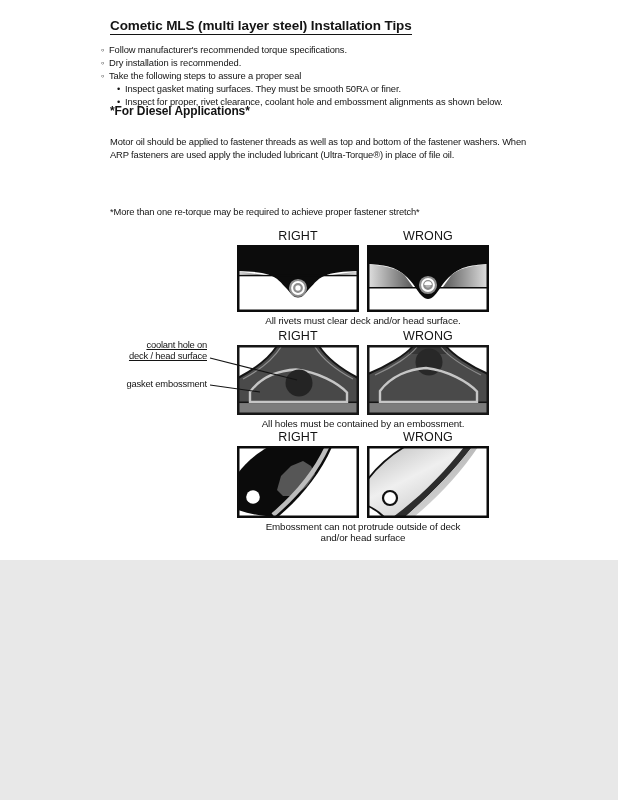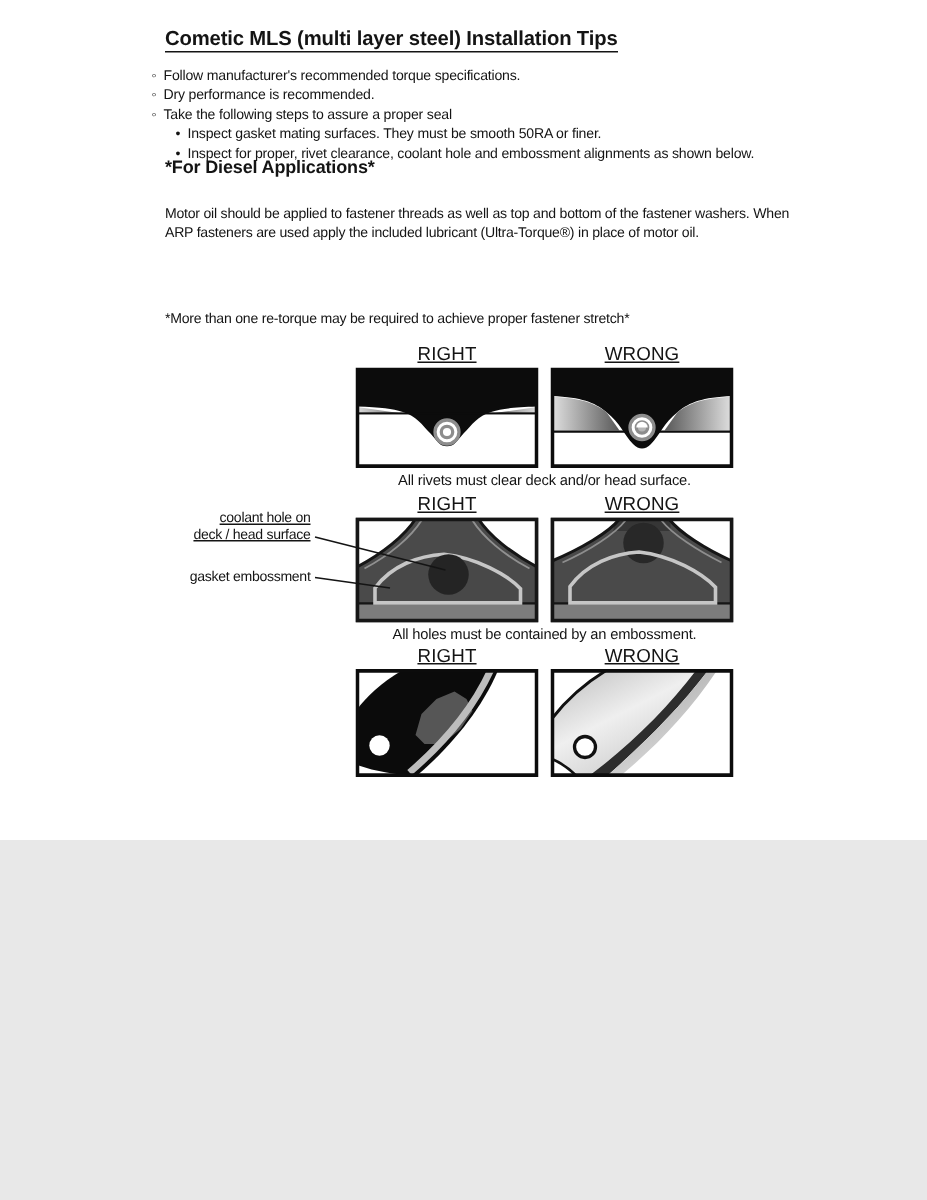--- a/index.html
+++ b/index.html
@@ -17,21 +17,21 @@
   .tip .b{display:inline-block;width:8px;}
   .tip.sub{padding-left:16px;}
   .diesel-heading{left:110px;top:104px;font-size:12px;font-weight:bold;letter-spacing:-0.1px;}
   .para{left:110px;width:424px;font-size:9.4px;letter-spacing:-0.15px;line-height:12.6px;}
   .p1{top:136px;}
   .p2{top:167px;}
   .note{top:206px;}
   .fig{left:237px;width:252px;}
   .fig1{top:229px;} .fig2{top:329px;} .fig3{top:430px;}
   .fig-labels{display:flex;gap:8px;font-size:12.5px;letter-spacing:0.1px;}
-  .fig-labels .lbl{width:122px;text-align:center;text-decoration:underline;}
+  .fig-labels .lbl{width:122px;text-align:center;}
   .fig-imgs{display:flex;gap:8px;margin-top:2px;}
   .fig-cap{font-size:9.8px;letter-spacing:-0.12px;line-height:11px;margin-top:3px;white-space:pre-line;text-align:center;}
   .ann{
     position:absolute;left:100px;width:107px;text-align:right;
     font-size:9.4px;line-height:10.6px;letter-spacing:-0.2px;white-space:pre-line;
   }
   .ann1{top:340px;text-decoration:underline;}
   .ann2{top:379px;}
   .leader-svg{position:absolute;left:100px;top:340px;width:205px;height:60px;z-index:5;pointer-events:none;}
   .warranty{left:101px;top:572px;width:416px;font-size:5.7px;line-height:6.3px;letter-spacing:-0.05px;}
@@ -42,28 +42,28 @@
 </style>
 </head>
 <body>
 
 <div id="page">
 
   <div class="abs title">Cometic MLS (multi layer steel) Installation Tips</div>
 
   <div class="abs tips">
     <div class="tip"><span class="b">◦</span><span>Follow manufacturer's recommended torque specifications.</span></div>
-    <div class="tip"><span class="b">◦</span><span>Dry performance is recommended.</span></div>
+    <div class="tip"><span class="b">◦</span><span>Dry installation is recommended.</span></div>
     <div class="tip"><span class="b">◦</span><span>Take the following steps to assure a proper seal</span></div>
     <div class="tip sub"><span class="b">•</span><span>Inspect gasket mating surfaces.  They must be smooth 50RA or finer.</span></div>
     <div class="tip sub"><span class="b">•</span><span>Inspect for proper, rivet clearance, coolant hole and embossment alignments as shown below.</span></div>
   </div>
 
   <div class="abs diesel-heading">*For Diesel Applications*</div>
-  <div class="abs para p1">Motor oil should be applied to fastener threads as well as top and bottom of the fastener washers. When ARP fasteners are used apply the included lubricant (Ultra-Torque®) in place of motor oil.</div>
+  <div class="abs para p1">Motor oil should be applied to fastener threads as well as top and bottom of the fastener washers. When ARP fasteners are used apply the included lubricant (Ultra-Torque®) in place of file oil.</div>
   <div class="abs para note">*More than one re-torque may be required to achieve proper fastener stretch*</div>
 
   <div class="abs fig fig1">
     <div class="fig-labels">
       <div class="lbl">RIGHT</div>
       <div class="lbl">WRONG</div>
     </div>
     <div class="fig-imgs">
       <svg width="122" height="67" viewBox="0 0 122 67">
         <defs>
@@ -187,20 +187,22 @@
         <path d="M37,1 H97 C78,26 53,51 26,71 H1 V33 C11,20 24,9 37,1 Z" fill="url(#gW)"></path>
         <path d="M37,1 C24,9 11,20 1,33" fill="none" stroke="#111111" stroke-width="2"></path>
         <path d="M1,60 C8,63 13,67 17,71 L1,71 Z" fill="#ffffff"></path>
         <path d="M1,60 C8,63 13,67 17,71" fill="none" stroke="#111111" stroke-width="1.8"></path>
         <path d="M97,1 C78,26 53,51 26,71 L38,71 C63,49 86,26 105,1 Z" fill="#2d2d2d"></path>
         <path d="M105,1 C86,26 63,49 38,71 L47,71 C71,51 93,28 111,1 Z" fill="url(#gW2)"></path>
         <circle cx="23" cy="52" r="7" fill="#ffffff" stroke="#111111" stroke-width="2.2"></circle>
         <rect x="1.25" y="1.25" width="119.5" height="69.5" fill="none" stroke="#0c0c0c" stroke-width="2.5"></rect>
       </svg>
     </div>
+    <div class="fig-cap">Embossment can not protrude outside of deck
+and/or head surface</div>
   </div>
 
   <div class="abs warranty">
     <div class="wh">Warranty Disclaimer*</div>
     <p class="wp">Due to the nature of performance applications, the parts in this catalog are sold without any express warranty or any implied warranty of merchantability or fitness for a particular purpose.  Cometic Gasket Inc., shall not, under any circumstances, be liable for any special, incidental or consequential damages, including, person, party or property, but not limited to, damage, or loss of property or equipment, loss of profits or revenue, cost of purchased or replacement goods, or claims of customers of the purchase, which may arise and/or result from sale, instillation or use of these parts.  Installation of these parts could adversely affect the motor manufacturers warranty coverage.</p>
     <p class="wp">VENUE-The agreed upon venue, in the event of dispute whatsoever between the parties, whether instituted by either party, including, but not limited to, contract terms, payment terms, delivery, type, defects, sufficiency of product, shall be the Court of Common Pleas, Lake County, Ohio or the Painesville Municipal Court, Lake County, Ohio, depending on the amount in controversy.
 This agreement shall be governed by and construed under the laws of the State of Ohio.</p>
     <p class="wp">All prices and terms are subject to change without notice.</p>
     <p class="wp">Terms COD- Secured with a completed dealer/jobber application on File, COD-Company check with a current credit card number on file.  Open accounts may be established by well rated firms.  A credit application is available upon request.  Open accounts are due payable Net 30 days from date of invoice.  No statement will be sent.  If an account becomes 60 or more days past due, it is subject to being placed on credit hold.  No orders will be shipped or new orders accepted until past due balance is paid.  If an account becomes 90 or more days past due, it is subject to being placed for collections.  All costs of collection are the responsibility of the customer, including attorney fees, court costs, and other expenses of litigation.</p>
     <p class="wp">Returns- Authorized (RGA) must be obtained in advance on all returns.  A packing slip or invoice number must accompany the merchandise.  No returns after 30 days from invoice date.  All returns are subject to a 25% restocking charge.  All custom designed and custom manufactured gaskets are non-returnable.</p>

